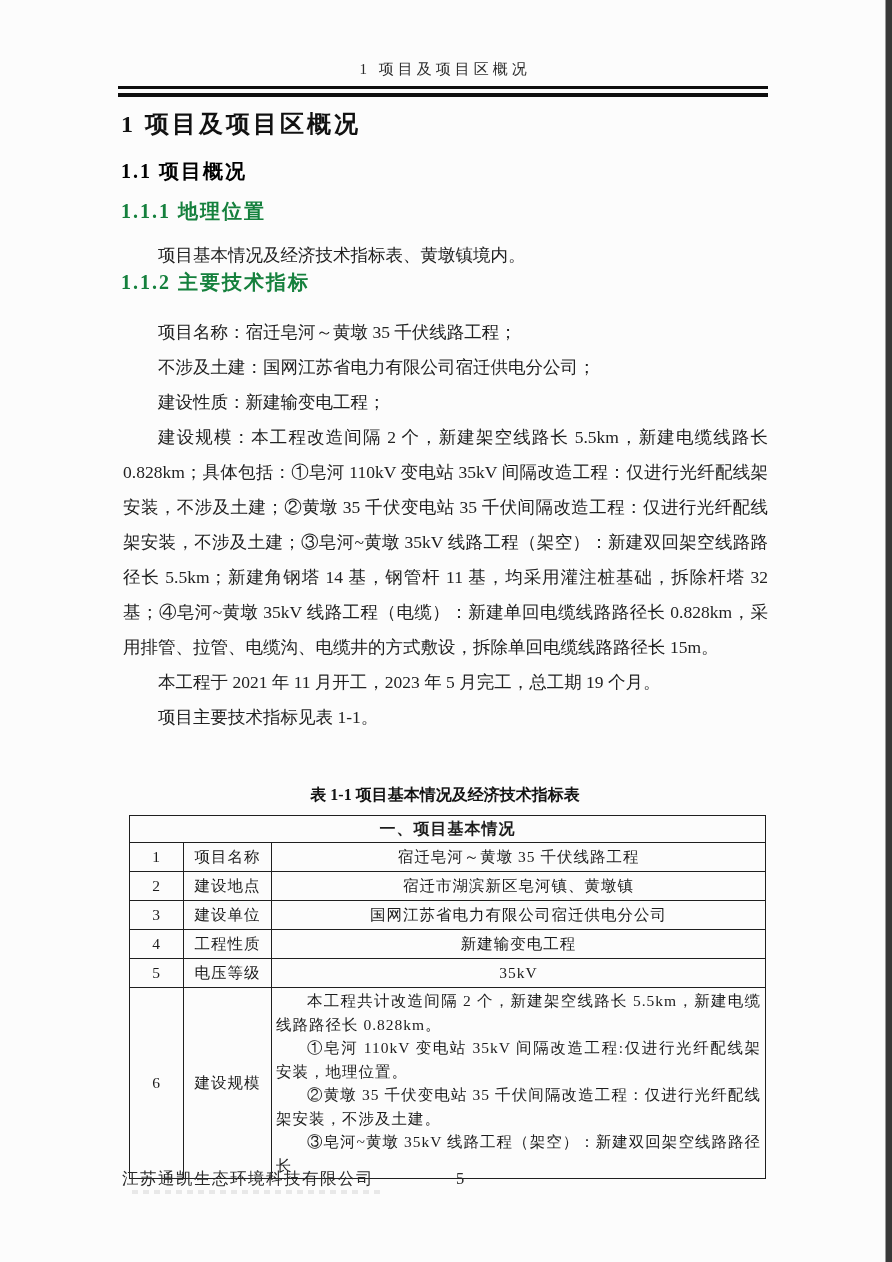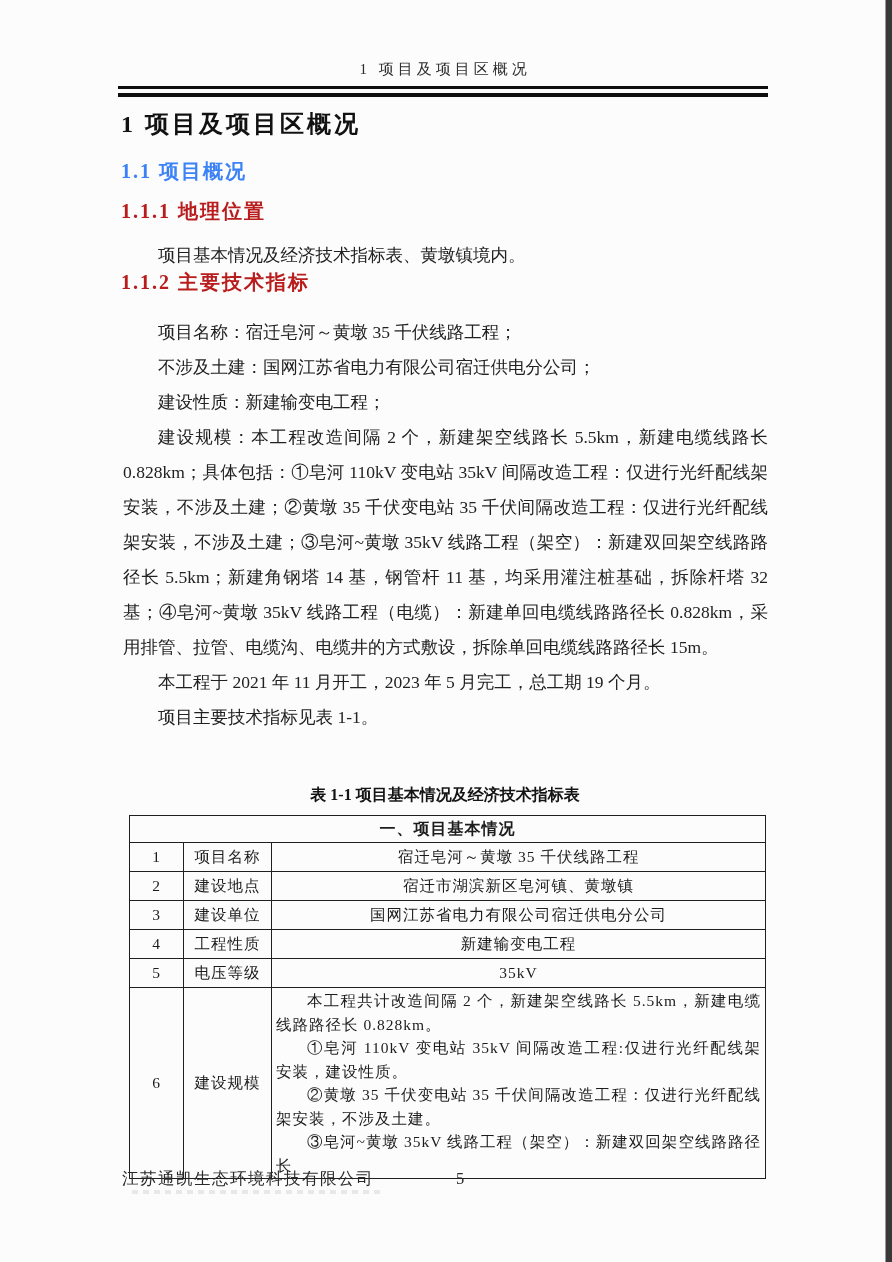--- a/index.html
+++ b/index.html
@@ -29,27 +29,27 @@
     position:absolute;top:86px;left:118px;width:650px;height:11px;
     border-top:3px solid #0e0e0e;border-bottom:4px solid #0e0e0e;
     box-sizing:border-box;
   }
   .h-chapter{
     position:absolute;top:106px;left:121px;width:648px;
     font-size:24px;font-weight:bold;letter-spacing:3px;line-height:36px;color:#111;
   }
   .h-section{
     position:absolute;top:156px;left:121px;width:648px;
-    font-size:20px;font-weight:bold;letter-spacing:2px;line-height:30px;color:#3b82f6;
+    font-size:20px;font-weight:bold;letter-spacing:2px;line-height:30px;color:#000000;
   }
   .h-sub1{position:absolute;top:196px;}
   .h-sub2{position:absolute;top:267px;}
   .h-sub{
     left:121px;width:648px;
-    font-size:20px;font-weight:bold;letter-spacing:2px;line-height:30px;color:#b91c1c;
+    font-size:20px;font-weight:bold;letter-spacing:2px;line-height:30px;color:#15803d;
     position:absolute;
   }
   .p-location{
     position:absolute;top:240px;left:123px;width:645px;
     font-size:17.5px;line-height:30px;text-indent:2em;
   }
   .body-flow{
     position:absolute;top:315px;left:123px;width:645px;
     font-size:17.5px;line-height:35px;text-align:justify;
   }
@@ -145,21 +145,21 @@
       <tr class="r">
         <td>5</td>
         <td>电压等级</td>
         <td>35kV</td>
       </tr>
       <tr>
         <td>6</td>
         <td>建设规模</td>
         <td class="cell-scale">
           <p>本工程共计改造间隔 2 个，新建架空线路长 5.5km，新建电缆线路路径长 0.828km。</p>
-          <p>①皂河 110kV 变电站 35kV 间隔改造工程:仅进行光纤配线架安装，建设性质。</p>
+          <p>①皂河 110kV 变电站 35kV 间隔改造工程:仅进行光纤配线架安装，地理位置。</p>
           <p>②黄墩 35 千伏变电站 35 千伏间隔改造工程：仅进行光纤配线架安装，不涉及土建。</p>
           <p>③皂河~黄墩 35kV 线路工程（架空）：新建双回架空线路路径长</p>
         </td>
       </tr>
     </tbody>
   </table>
 
   <div class="page-footer">
     <span class="footer-company">江苏通凯生态环境科技有限公司</span>
     <span class="footer-page">5</span>

